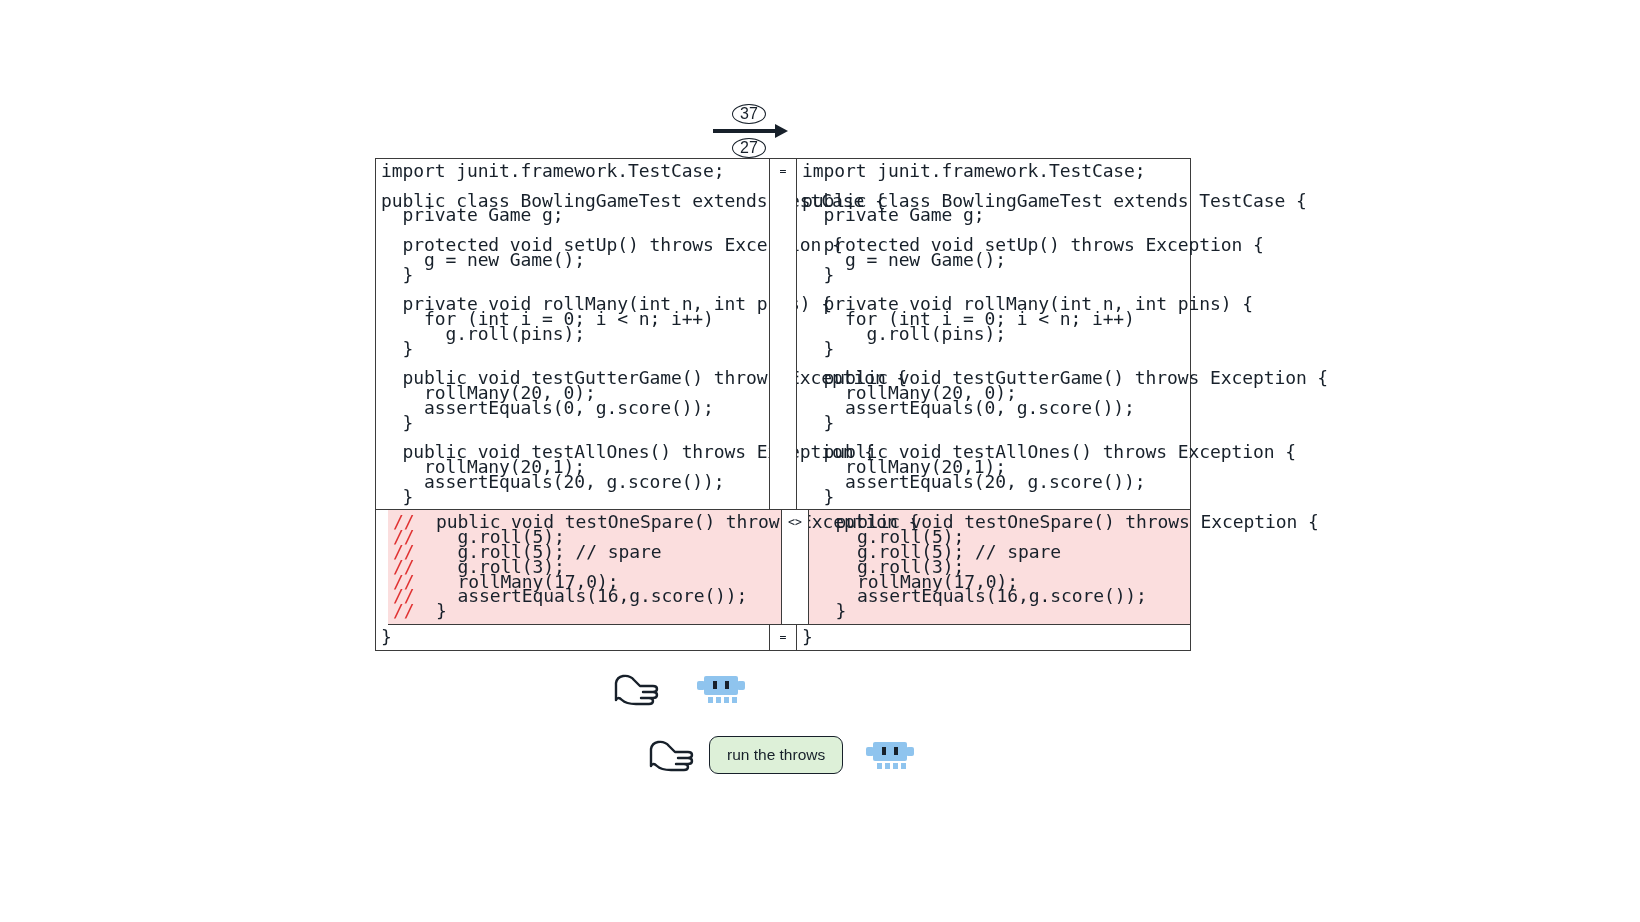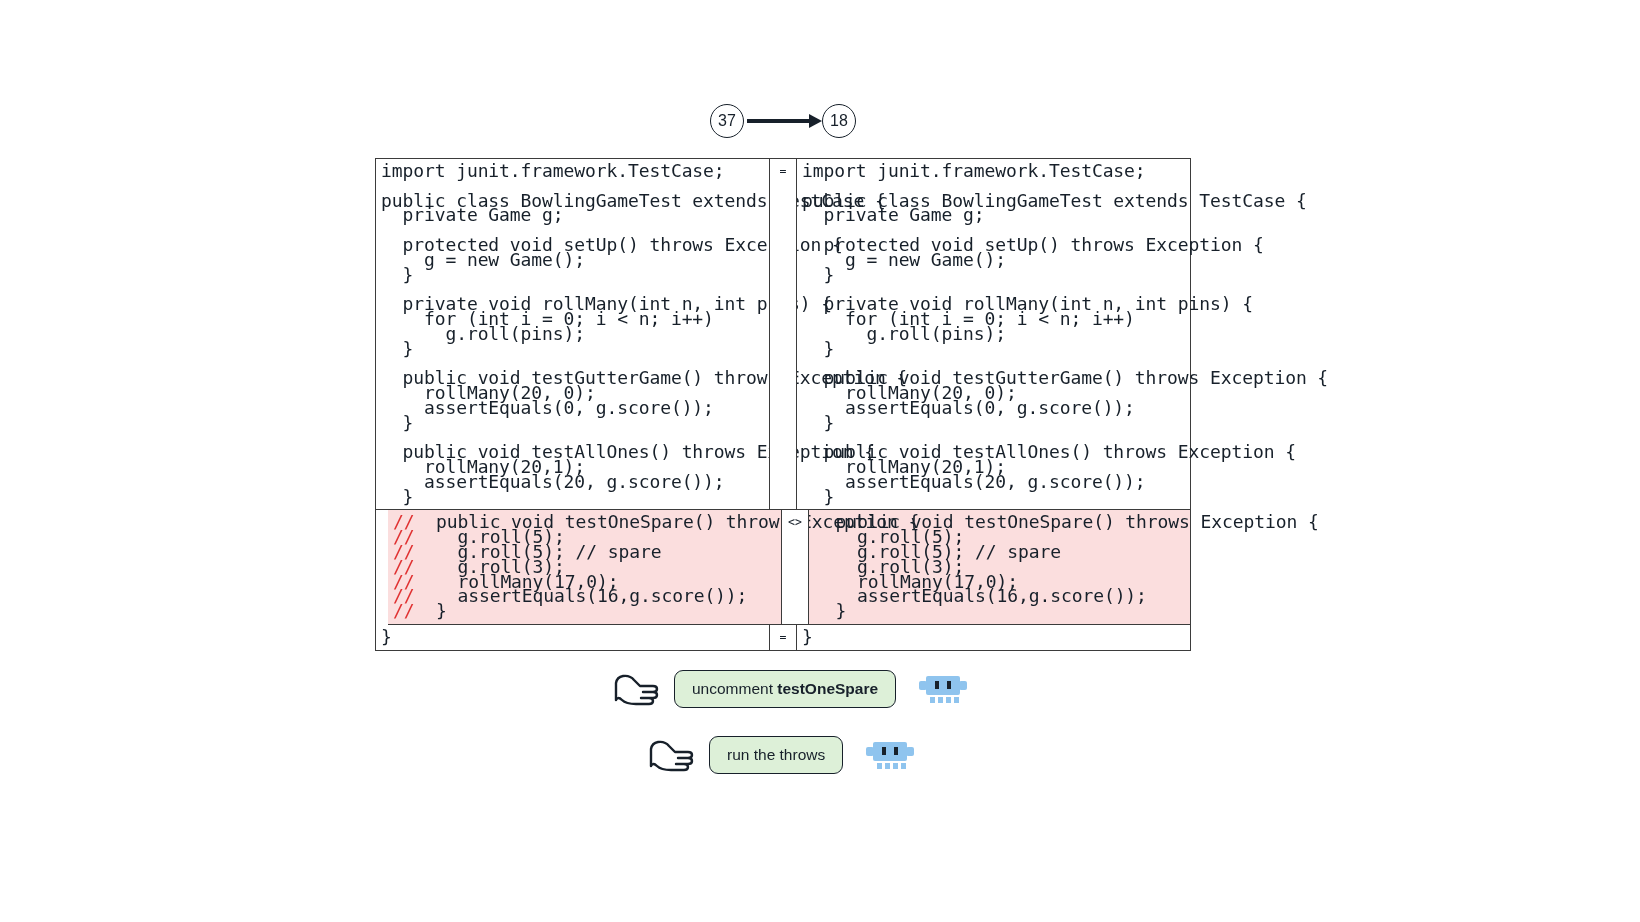--- a/index.html
+++ b/index.html
@@ -16,20 +16,21 @@
   }
 
   
   .version-row {
     position: absolute;
     left: 710px;
     top: 104px;
     display: flex;
     align-items: center;
     height: 34px;
+    flex-direction: column;
   }
   .version-node {
     width: 34px;
     height: 34px;
     border-radius: 50%;
     border: 1.6px solid #17202a;
     background: #ffffff;
     display: flex;
     align-items: center;
     justify-content: center;
@@ -147,21 +148,21 @@
 </style>
 </head>
 <body>
 
 <div class="version-row">
   <div class="version-node">37</div>
   <div class="version-arrow">
     <div class="shaft"></div>
       <div class="head"></div>
   </div>
-  <div class="version-node">18</div>
+  <div class="version-node">27</div>
 </div>
 
 <div class="diff">
 
   <div class="diff-block">
     <div class="pane left">
       <pre class="code">import junit.framework.TestCase;
 
 public class BowlingGameTest extends TestCase {
   private Game g;
@@ -246,23 +247,20 @@
   </div>
 
 </div>
 
 <div class="ann ann-1">
   <svg class="hand" viewBox="0 0 52 40">
     <path d="M6 14 L6 31 M6 14 Q7 8 13 7 Q20 6 24 11 L30 17 L43 17 Q47 17 47 20 Q47 23 43 23 L33 23
              L43 23 Q47 23 47 26 Q47 29 43 29 L31 29 L39 29 Q43 29 43 32 Q43 35 39 35 L26 35
              Q16 35 12 31 Q8 27 6 31" fill="none" stroke="#17202a" stroke-width="2.4" stroke-linecap="round" stroke-linejoin="round"></path>
   </svg>
-  <div class="pill">
-    <span>uncomment </span><b>testOneSpare</b>
-  </div>
   <svg class="robot" width="54" height="42" viewBox="0 0 54 42">
     <rect x="10" y="8" width="34" height="19" rx="2" fill="#8fc4ee"></rect>
     <rect x="3" y="13" width="8" height="9" rx="2" fill="#8fc4ee"></rect>
     <rect x="43" y="13" width="8" height="9" rx="2" fill="#8fc4ee"></rect>
     <rect x="19" y="13" width="4" height="8" fill="#17202a"></rect>
     <rect x="31" y="13" width="4" height="8" fill="#17202a"></rect>
     <rect x="14" y="29" width="5" height="6" fill="#8fc4ee"></rect>
     <rect x="22" y="29" width="5" height="6" fill="#8fc4ee"></rect>
     <rect x="30" y="29" width="5" height="6" fill="#8fc4ee"></rect>
     <rect x="38" y="29" width="5" height="6" fill="#8fc4ee"></rect>

